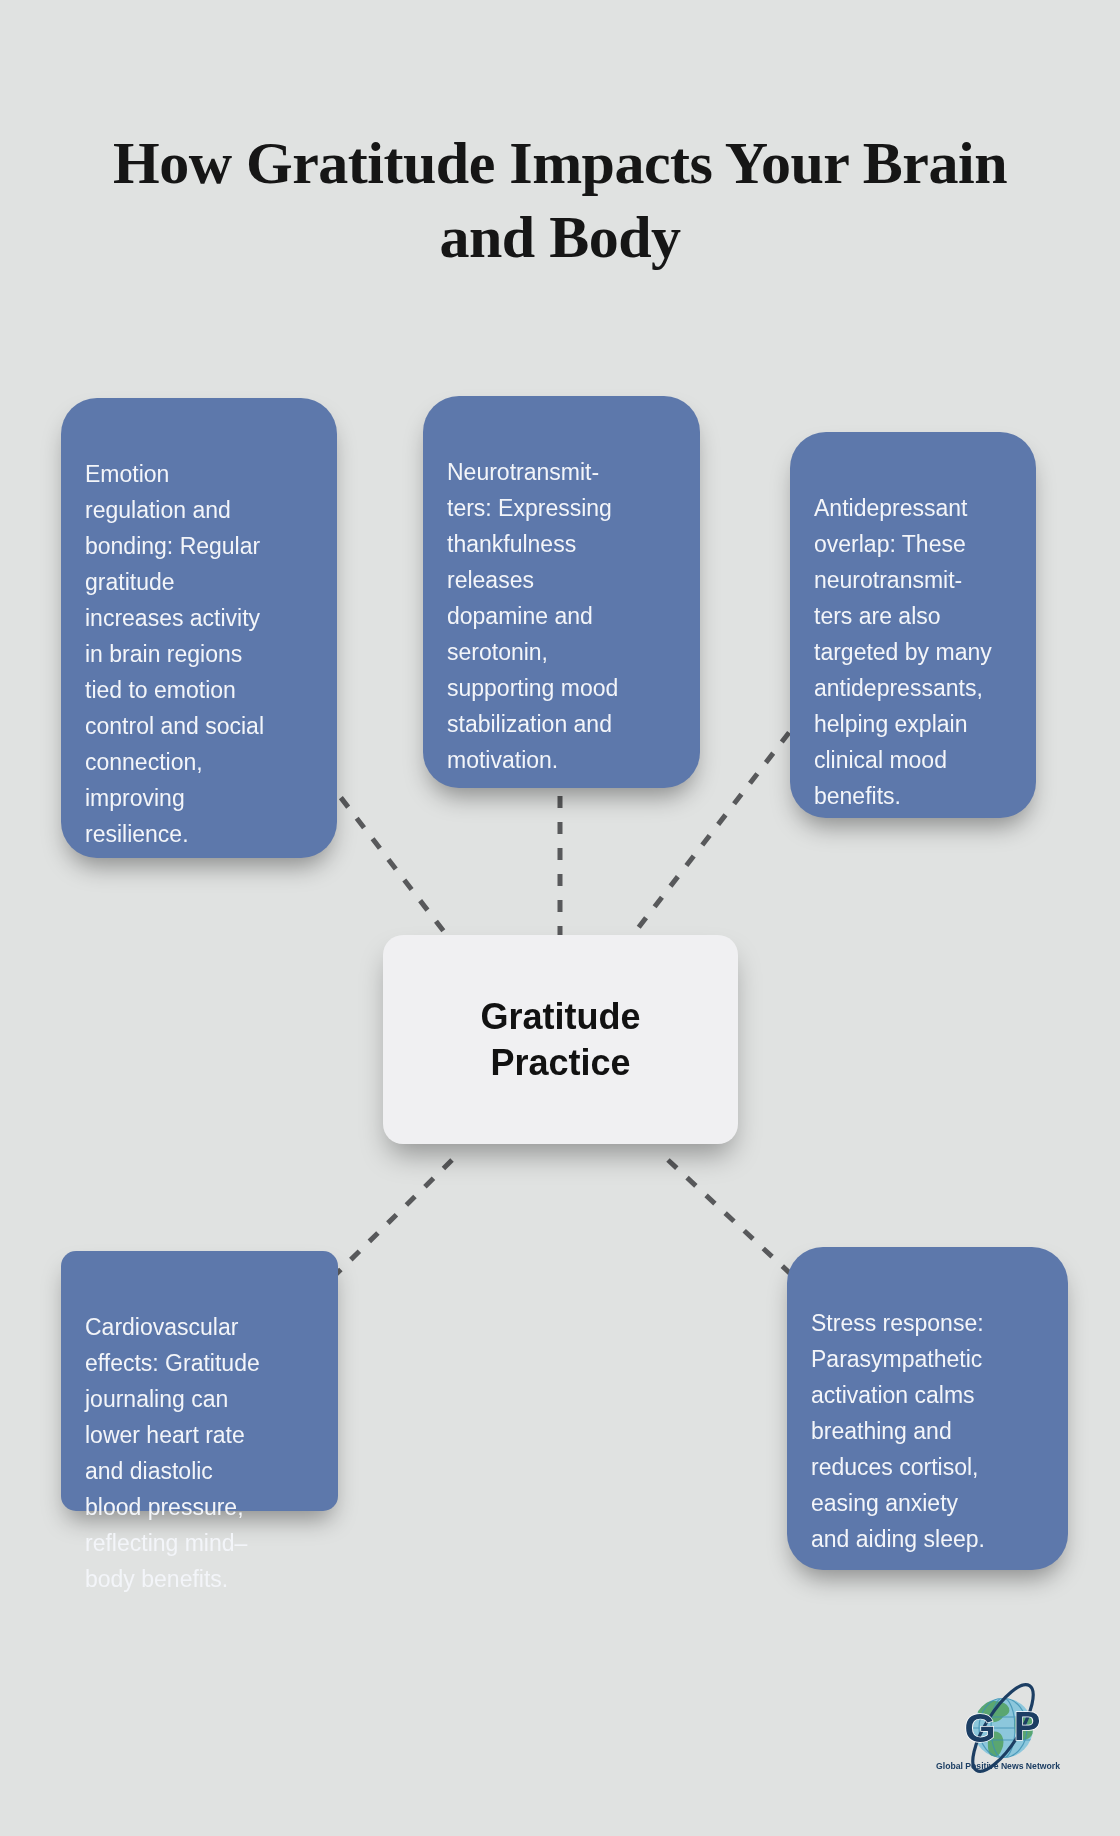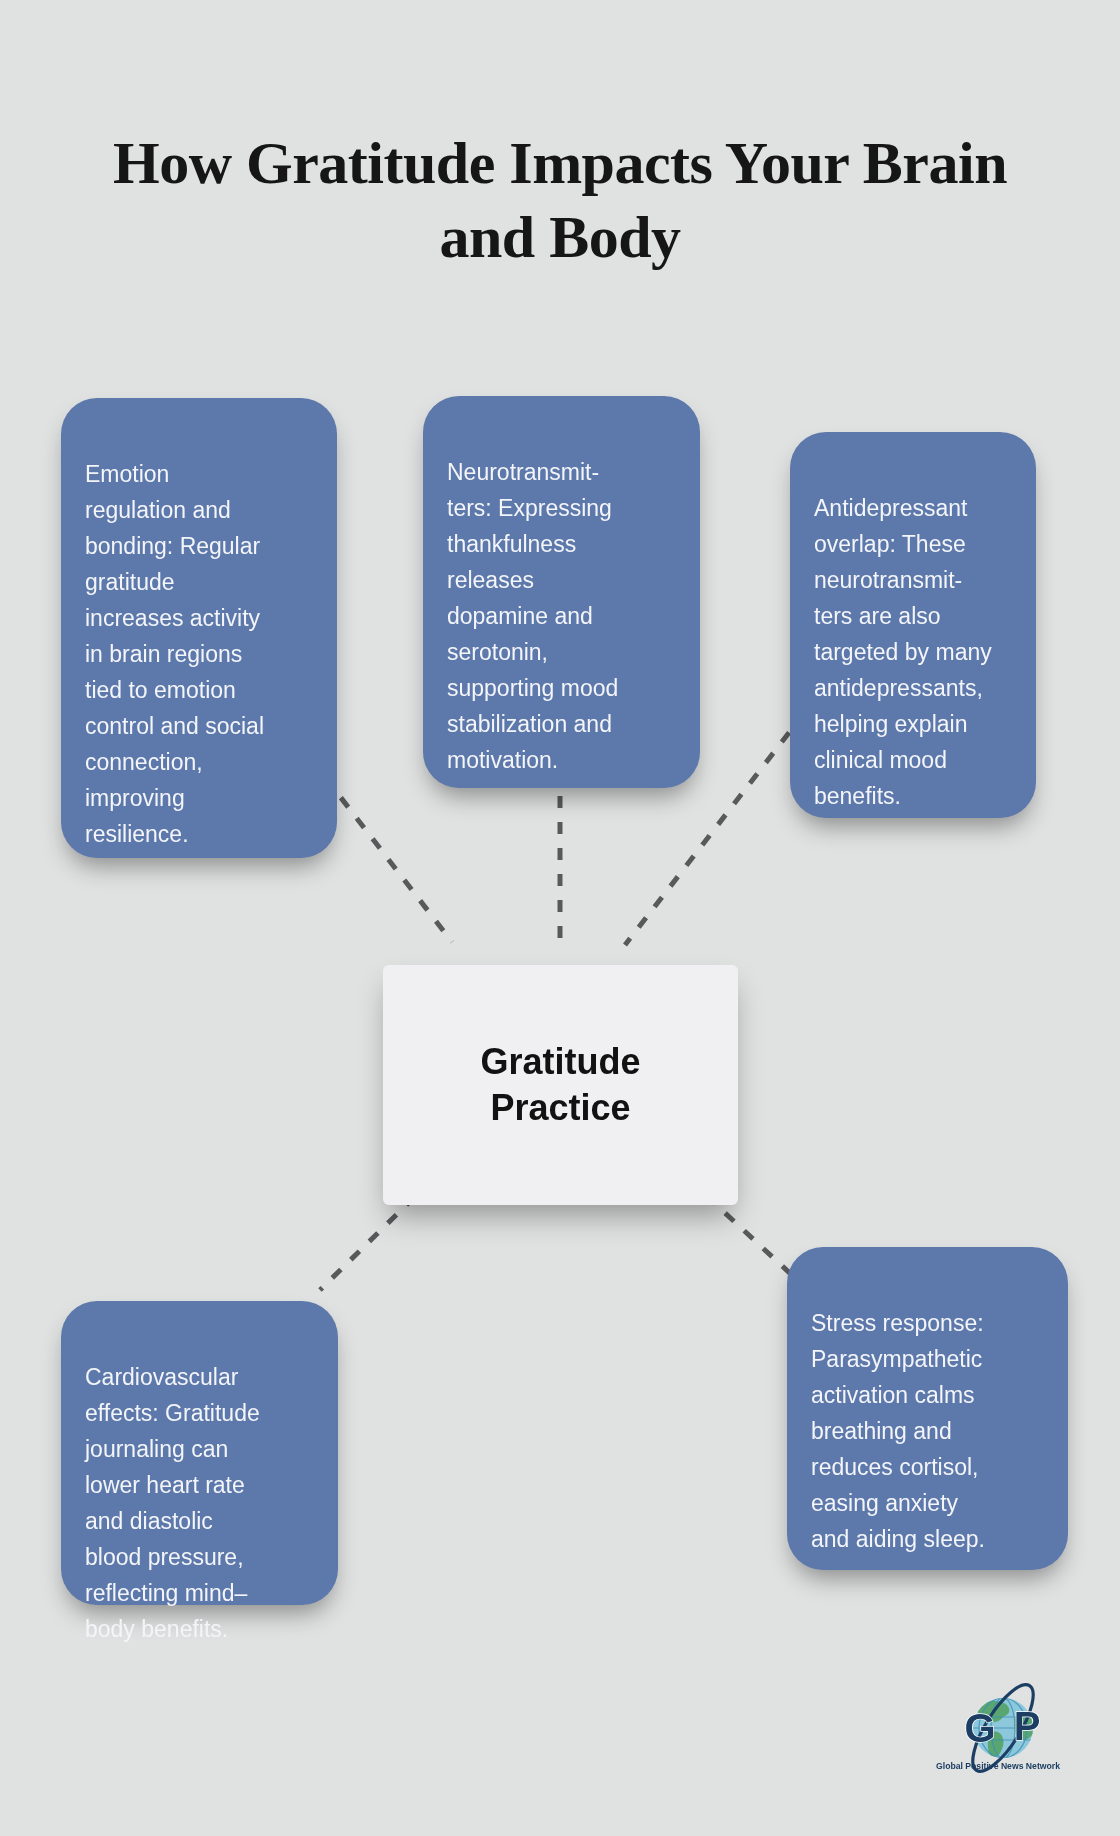--- a/index.html
+++ b/index.html
@@ -30,30 +30,29 @@
     border-radius:36px;
     padding:22px 20px 20px 24px;
     font-size:23px; line-height:36px;
     white-space:pre-line;
     box-shadow: 0 14px 24px -6px rgba(0,0,0,0.38);
     z-index:2;
   }
   .n1 { left:61px;  top:398px;  width:276px; height:460px; }
   .n2 { left:423px; top:396px;  width:277px; height:392px; }
   .n3 { left:790px; top:396px;  width:246px; height:386px;margin-top:36px; }
-  .n4 { left:61px;  top:1301px; width:277px; height:304px; }
+  .n4 { left:61px;  top:1251px; width:277px; height:260px;border-radius:15px; }
   .n5 { left:787px; top:1247px; width:281px; height:323px; }
   .center-node {
-    position:absolute; left:383px; top:935px; width:355px; height:240px;
+    position:absolute; left:383px; top:935px; width:355px; height:209px;
     background: var(--center-fill, #f0f0f2);
-    border-radius:6px;
+    border-radius:20px;
     box-shadow: 0 16px 28px -6px rgba(0,0,0,0.35);
     display:flex; align-items:center; justify-content:center;
     z-index:2;
-    margin-top:30px;
   }
   .center-label {
     font-weight:700; font-size:36px; line-height:46px;
     color:#121212; text-align:center; max-width:215px;
   }
   .logo {
     position:absolute; left:925px; top:1680px; width:155px; height:100px;
     z-index:2;
   }
 </style>

